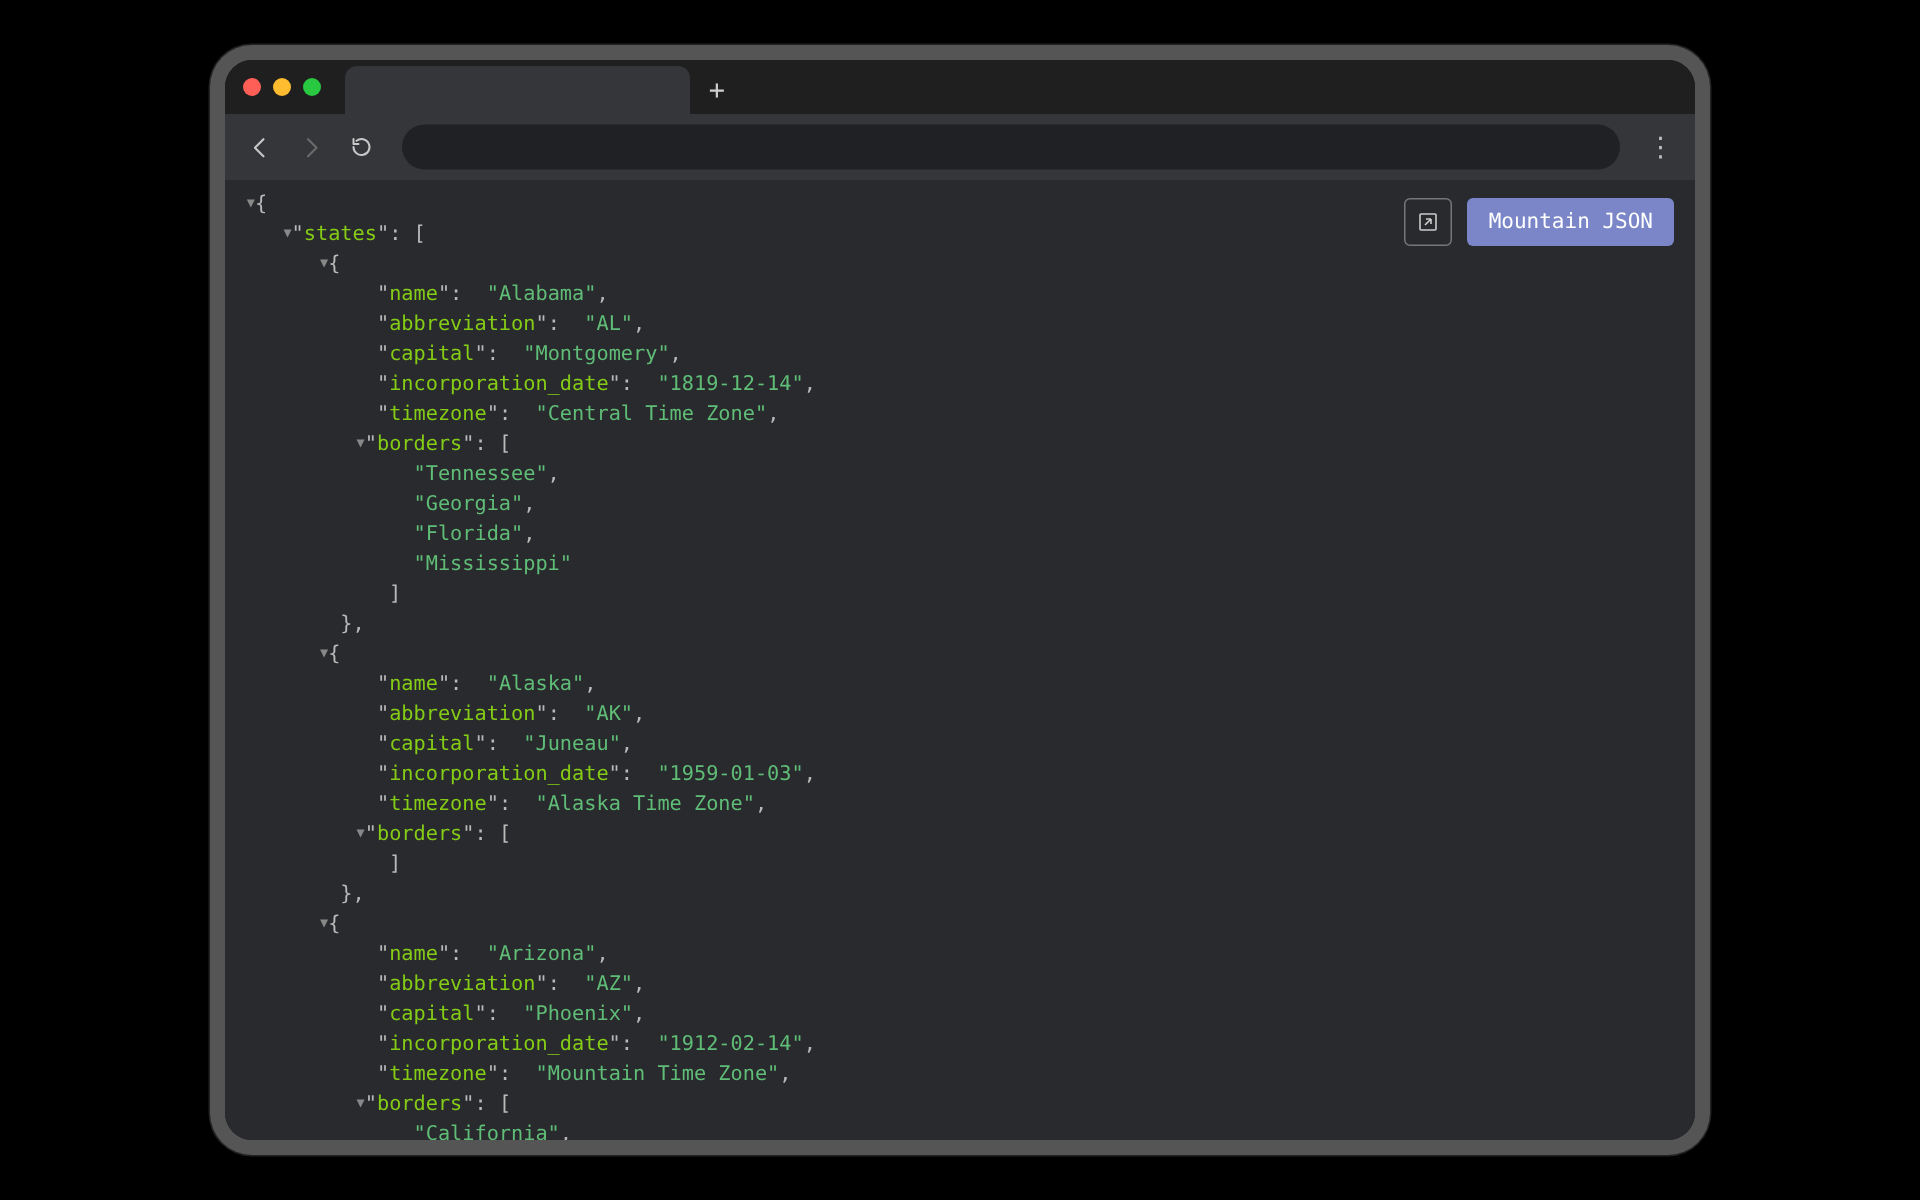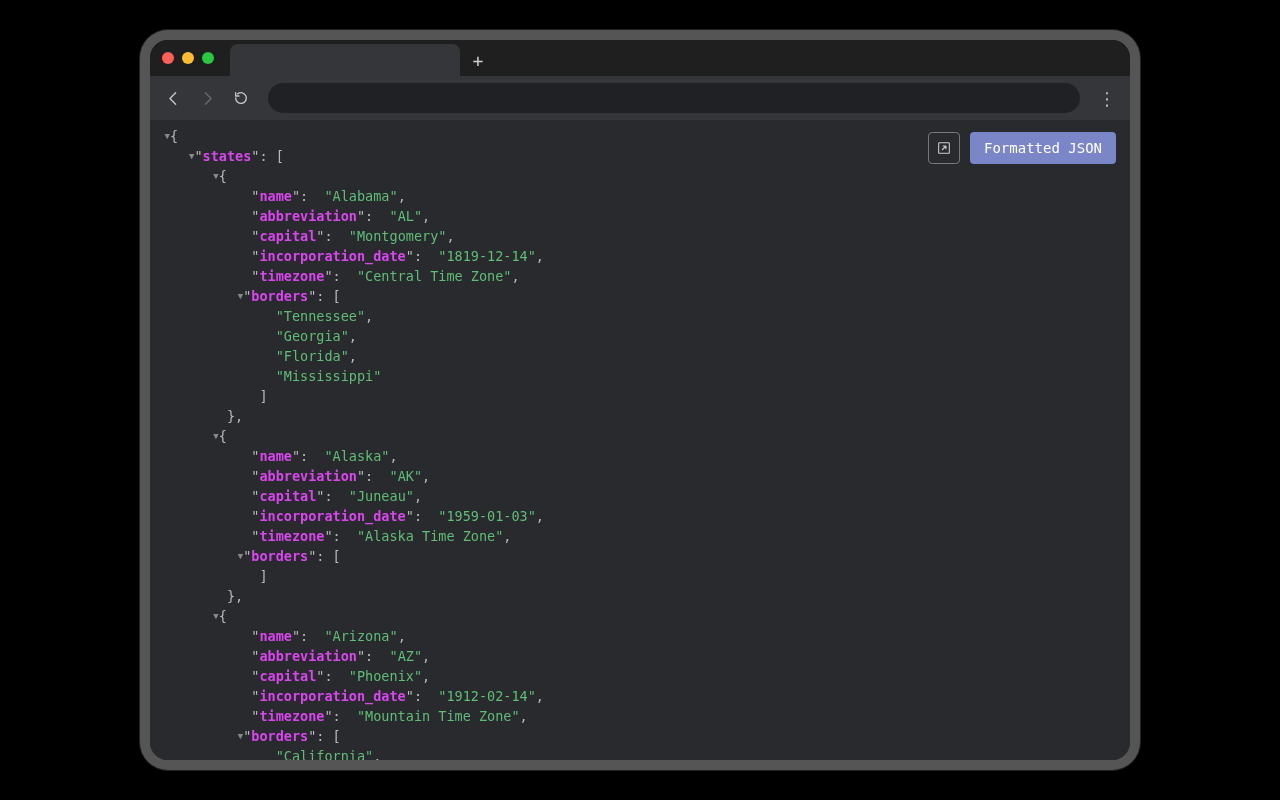--- a/index.html
+++ b/index.html
@@ -78,21 +78,21 @@
     width:32px;height:32px;border:1px solid #777; border-radius:4px;
     display:flex;align-items:center;justify-content:center;color:#ccc;
   }
   .iconbtn svg{width:16px;height:16px;stroke:#ccc;fill:none;stroke-width:1.6;}
   .badge {
     background:#7a86c7; color:#fff; padding:6px 14px;
     border-radius:4px; font-size:14px; font-family:"SF Mono",monospace;
   }
 
   .json { white-space: pre; } 
-  .key { color:#d946ef;font-weight:bold; } 
+  .key { color:#84cc16; } 
   .str { color:#5fbd77; } 
   .punc { color:#b9b9b9; }
   .brace { color:#b9b9b9; }
   .line { display:block; }
   .arrowcol{display:inline-block;width:12px;text-align:right;}
   .arrow::before{content:"▼";font-size:9px;color:#888;display:inline-block;vertical-align:2px;}
 </style>
 </head>
 <body>
 
@@ -133,20 +133,20 @@
 
     <div class="content">
 
       <div class="topright">
         <div class="iconbtn">
           <svg viewBox="0 0 24 24">
               <rect x="4" y="4" width="16" height="16" rx="1"></rect>
               <path d="M9 15l6-6M15 9h-5M15 9v5"></path>
             </svg>
         </div>
-        <div class="badge">Formatted JSON</div>
+        <div class="badge">Mountain JSON</div>
       </div>
 
       <div class="json"><span class="line"><span class="arrowcol arrow"></span><span class="brace">{</span></span><span class="line">   <span class="arrowcol arrow"></span><span class="punc">"</span><span class="key">states</span><span class="punc">"</span><span class="punc">: [</span></span><span id="states-container"><span class="line">      <span class="arrowcol arrow"></span><span class="brace">{</span></span><span class="line">          <span class="arrowcol"></span><span class="punc">"</span><span class="key">name</span><span class="punc">"</span><span class="punc">:  </span><span class="str">"Alabama"</span><span class="punc">,</span></span><span class="line">          <span class="arrowcol"></span><span class="punc">"</span><span class="key">abbreviation</span><span class="punc">"</span><span class="punc">:  </span><span class="str">"AL"</span><span class="punc">,</span></span><span class="line">          <span class="arrowcol"></span><span class="punc">"</span><span class="key">capital</span><span class="punc">"</span><span class="punc">:  </span><span class="str">"Montgomery"</span><span class="punc">,</span></span><span class="line">          <span class="arrowcol"></span><span class="punc">"</span><span class="key">incorporation_date</span><span class="punc">"</span><span class="punc">:  </span><span class="str">"1819-12-14"</span><span class="punc">,</span></span><span class="line">          <span class="arrowcol"></span><span class="punc">"</span><span class="key">timezone</span><span class="punc">"</span><span class="punc">:  </span><span class="str">"Central Time Zone"</span><span class="punc">,</span></span><span class="line">         <span class="arrowcol arrow"></span><span class="punc">"</span><span class="key">borders</span><span class="punc">"</span><span class="punc">: [</span></span><span class="line">             <span class="arrowcol"></span><span class="str">"Tennessee"</span><span class="punc">,</span></span><span class="line">             <span class="arrowcol"></span><span class="str">"Georgia"</span><span class="punc">,</span></span><span class="line">             <span class="arrowcol"></span><span class="str">"Florida"</span><span class="punc">,</span></span><span class="line">             <span class="arrowcol"></span><span class="str">"Mississippi"</span></span><span class="line">           <span class="arrowcol"></span><span class="punc">]</span></span><span class="line">       <span class="arrowcol"></span><span class="brace">}</span><span class="punc">,</span></span><span class="line">      <span class="arrowcol arrow"></span><span class="brace">{</span></span><span class="line">          <span class="arrowcol"></span><span class="punc">"</span><span class="key">name</span><span class="punc">"</span><span class="punc">:  </span><span class="str">"Alaska"</span><span class="punc">,</span></span><span class="line">          <span class="arrowcol"></span><span class="punc">"</span><span class="key">abbreviation</span><span class="punc">"</span><span class="punc">:  </span><span class="str">"AK"</span><span class="punc">,</span></span><span class="line">          <span class="arrowcol"></span><span class="punc">"</span><span class="key">capital</span><span class="punc">"</span><span class="punc">:  </span><span class="str">"Juneau"</span><span class="punc">,</span></span><span class="line">          <span class="arrowcol"></span><span class="punc">"</span><span class="key">incorporation_date</span><span class="punc">"</span><span class="punc">:  </span><span class="str">"1959-01-03"</span><span class="punc">,</span></span><span class="line">          <span class="arrowcol"></span><span class="punc">"</span><span class="key">timezone</span><span class="punc">"</span><span class="punc">:  </span><span class="str">"Alaska Time Zone"</span><span class="punc">,</span></span><span class="line">         <span class="arrowcol arrow"></span><span class="punc">"</span><span class="key">borders</span><span class="punc">"</span><span class="punc">: [</span></span><span class="line">           <span class="arrowcol"></span><span class="punc">]</span></span><span class="line">       <span class="arrowcol"></span><span class="brace">}</span><span class="punc">,</span></span><span class="line">      <span class="arrowcol arrow"></span><span class="brace">{</span></span><span class="line">          <span class="arrowcol"></span><span class="punc">"</span><span class="key">name</span><span class="punc">"</span><span class="punc">:  </span><span class="str">"Arizona"</span><span class="punc">,</span></span><span class="line">          <span class="arrowcol"></span><span class="punc">"</span><span class="key">abbreviation</span><span class="punc">"</span><span class="punc">:  </span><span class="str">"AZ"</span><span class="punc">,</span></span><span class="line">          <span class="arrowcol"></span><span class="punc">"</span><span class="key">capital</span><span class="punc">"</span><span class="punc">:  </span><span class="str">"Phoenix"</span><span class="punc">,</span></span><span class="line">          <span class="arrowcol"></span><span class="punc">"</span><span class="key">incorporation_date</span><span class="punc">"</span><span class="punc">:  </span><span class="str">"1912-02-14"</span><span class="punc">,</span></span><span class="line">          <span class="arrowcol"></span><span class="punc">"</span><span class="key">timezone</span><span class="punc">"</span><span class="punc">:  </span><span class="str">"Mountain Time Zone"</span><span class="punc">,</span></span><span class="line">         <span class="arrowcol arrow"></span><span class="punc">"</span><span class="key">borders</span><span class="punc">"</span><span class="punc">: [</span></span><span class="line">             <span class="arrowcol"></span><span class="str">"California"</span><span class="punc">,</span></span></span></div>
 
     </div>
   </div>
 </div>
 
 </body></html>

